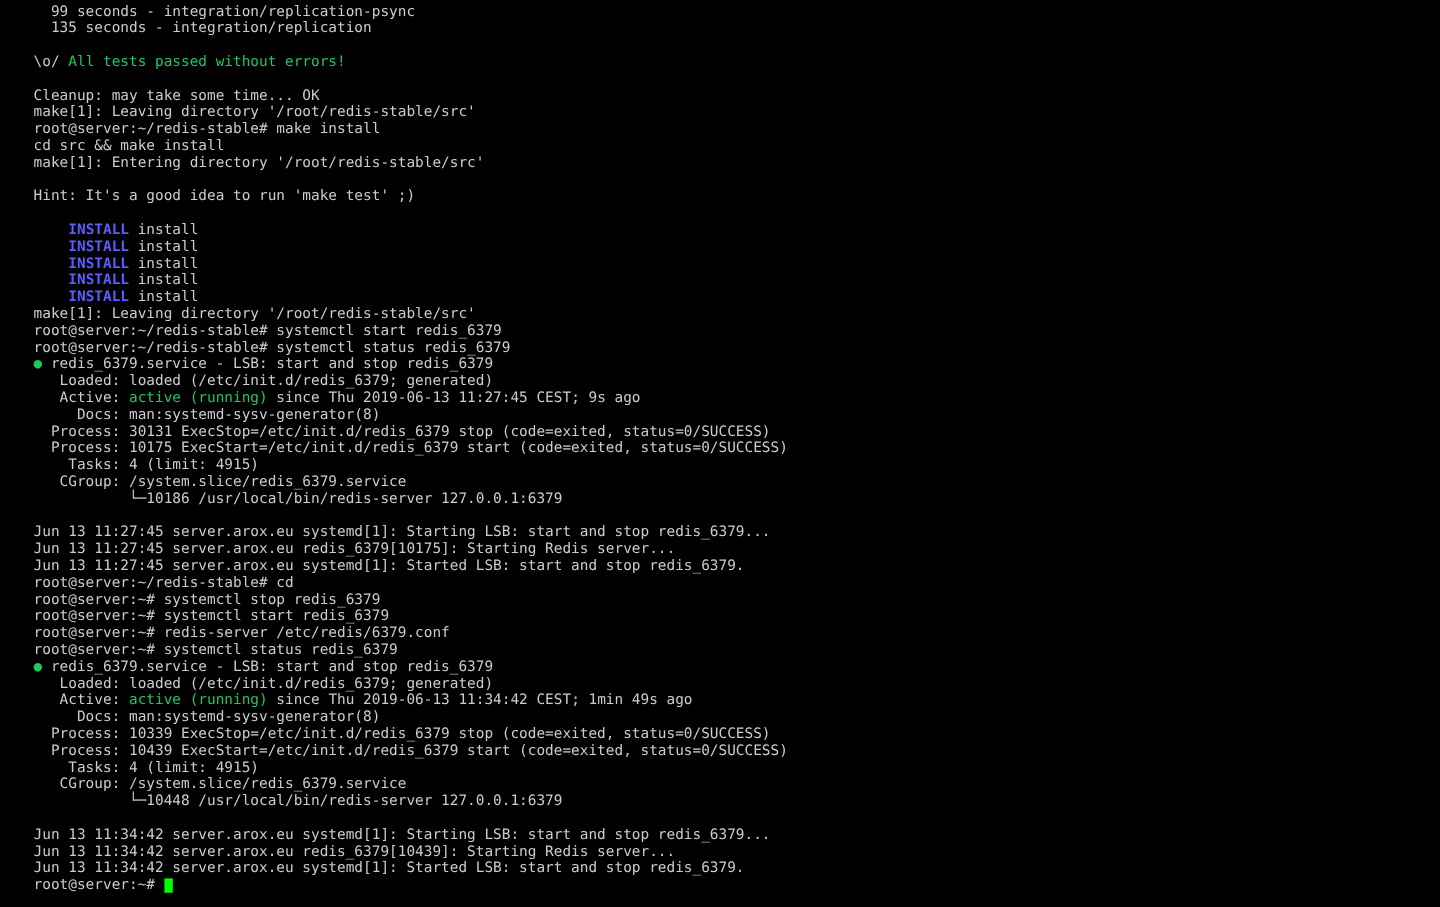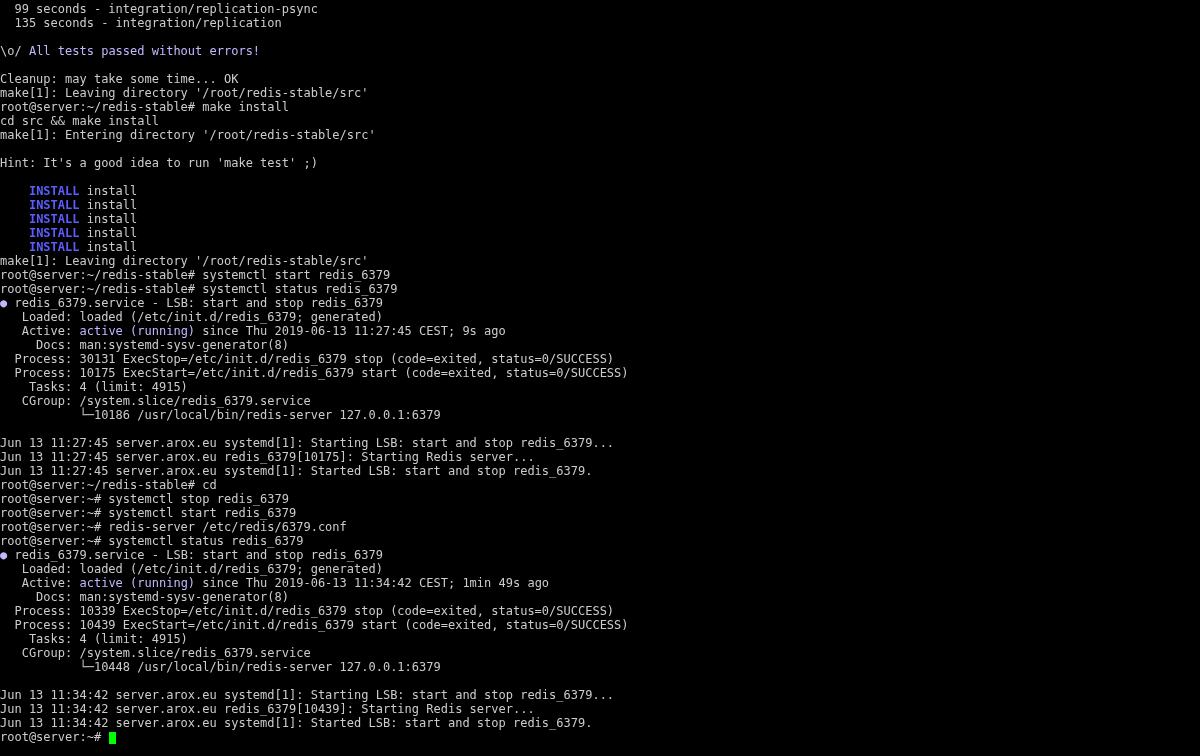--- a/index.html
+++ b/index.html
@@ -10,23 +10,24 @@
     font-family: "Consolas", "Menlo", "Monaco", monospace;
     font-size: 12px;
     line-height: 14px;
     width: 1200px;
     height: 756px;
     overflow: hidden;
   }
   .term {
     padding: 2px 0 0 0;
     white-space: pre;
+    margin-left: 28px;
   }
   .line { min-height: 14px; }
-  .green  { color: #c4b5fd; }
+  .green  { color: #22c55e; }
   .blue   { color: #5c5cff; font-weight: bold; }
   .white  { color: #ccc; }
   .cursor {
     display: inline-block;
     width: 7px;
     height: 12px;
     background: #00ff00;
     vertical-align: text-bottom;
     margin-left: 1px;
   }

